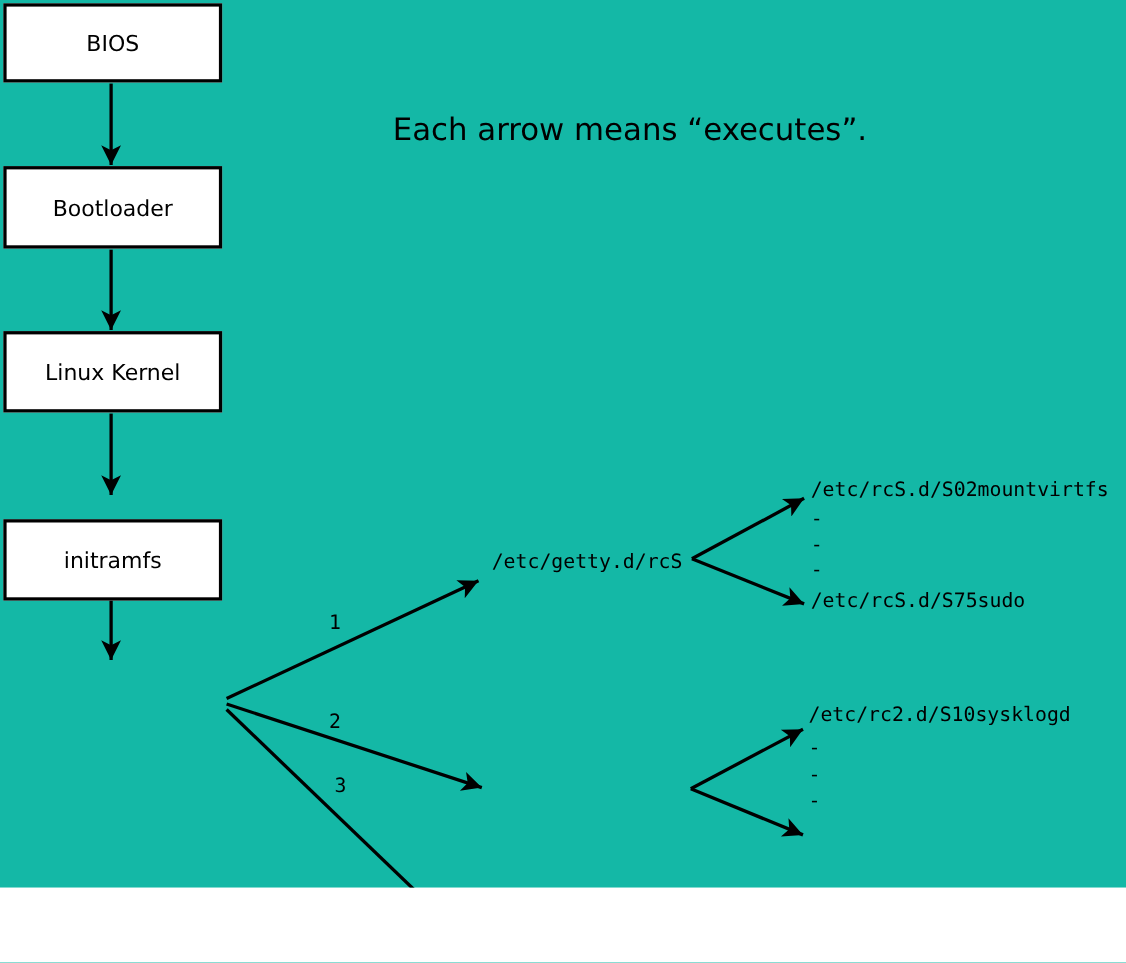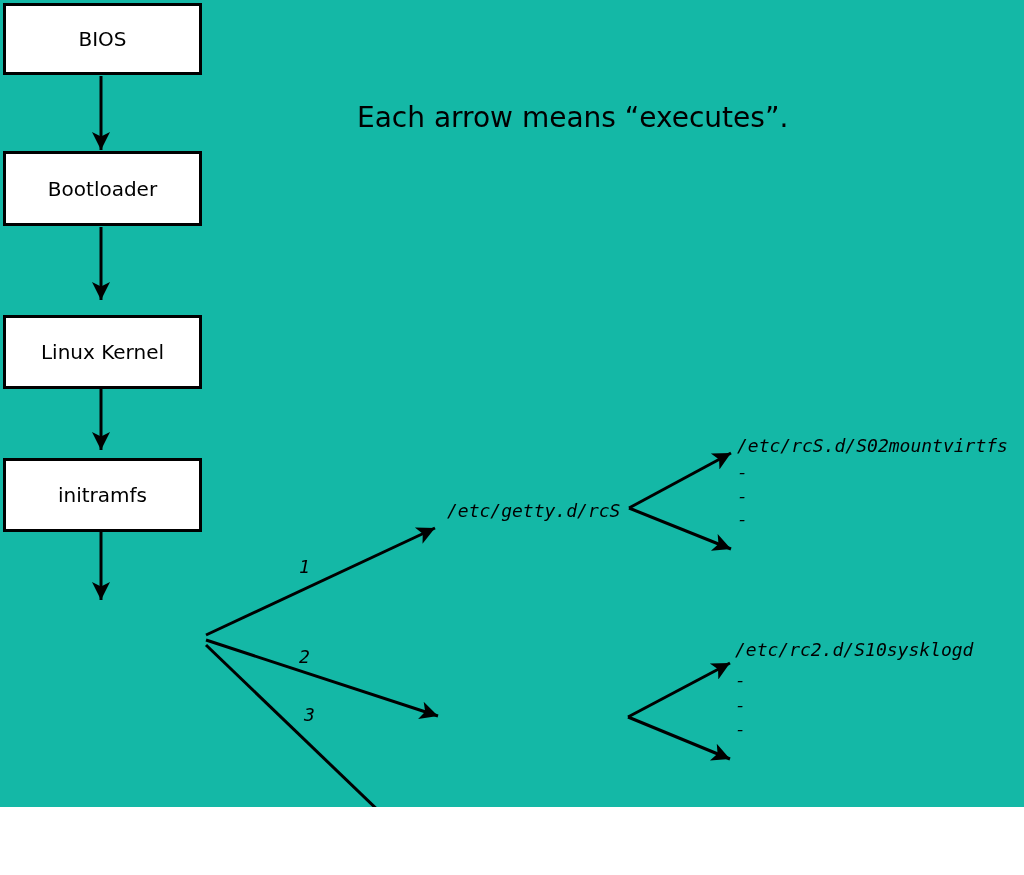--- a/index.html
+++ b/index.html
@@ -46,21 +46,20 @@
     white-space: pre;
     color: #000000;
   }
   .mono {
     position: absolute;
     font-family: "DejaVu Sans Mono", monospace;
     font-size: 18px;
     line-height: 22px;
     white-space: pre;
     color: #000000;
-    font-style: italic;
   }
 </style>
 </head>
 <body>
 
 <div class="canvas">
 
   <svg class="wires" width="1024" height="875" viewBox="0 0 1024 875">
     <defs>
       <marker id="ah" viewBox="0 0 10 10" refX="10" refY="5" markerWidth="8" markerHeight="6" orient="auto-start-reverse">
@@ -83,39 +82,40 @@
     <line x1="628" y1="717" x2="730" y2="663" marker-end="url(#ah)"></line>
     <line x1="628" y1="717" x2="730" y2="759" marker-end="url(#ah)"></line>
   </svg>
 
   <div class="node-box" style="top:3px;height:72px">
     <span>BIOS</span>
   </div>
   <div class="node-box" style="top:151px;height:75px">
     <span>Bootloader</span>
   </div>
-  <div class="node-box" style="top:315px;height:74px">
+  <div class="node-box" style="top:301px;height:74px">
     <span>Linux Kernel</span>
   </div>
-  <div class="node-box" style="top:458px;height:74px">
+  <div class="node-box" style="top:472px;height:74px">
     <span>initramfs</span>
   </div>
 
   <span class="note">Each arrow means “executes”.</span>
 
   <span class="mono" style="left:299px;top:556px">1</span>
   <span class="mono" style="left:299px;top:646px">2</span>
   <span class="mono" style="left:304px;top:704px">3</span>
 
   <span class="mono" style="left:447px;top:500px">/etc/getty.d/rcS</span>
   <span class="mono" style="left:448px;top:851px">getty</span>
 
   <span class="mono" style="left:737px;top:435px">/etc/rcS.d/S02mountvirtfs</span>
   <span class="mono" style="left:737px;top:461px">-</span>
   <span class="mono" style="left:737px;top:485px">-</span>
   <span class="mono" style="left:737px;top:508px">-</span>
+  <span class="mono" style="left:737px;top:536px">/etc/rcS.d/S75sudo</span>
 
   <span class="mono" style="left:735px;top:639px">/etc/rc2.d/S10sysklogd</span>
   <span class="mono" style="left:735px;top:669px">-</span>
   <span class="mono" style="left:735px;top:694px">-</span>
   <span class="mono" style="left:735px;top:718px">-</span>
 
 </div>
 
 </body></html>

